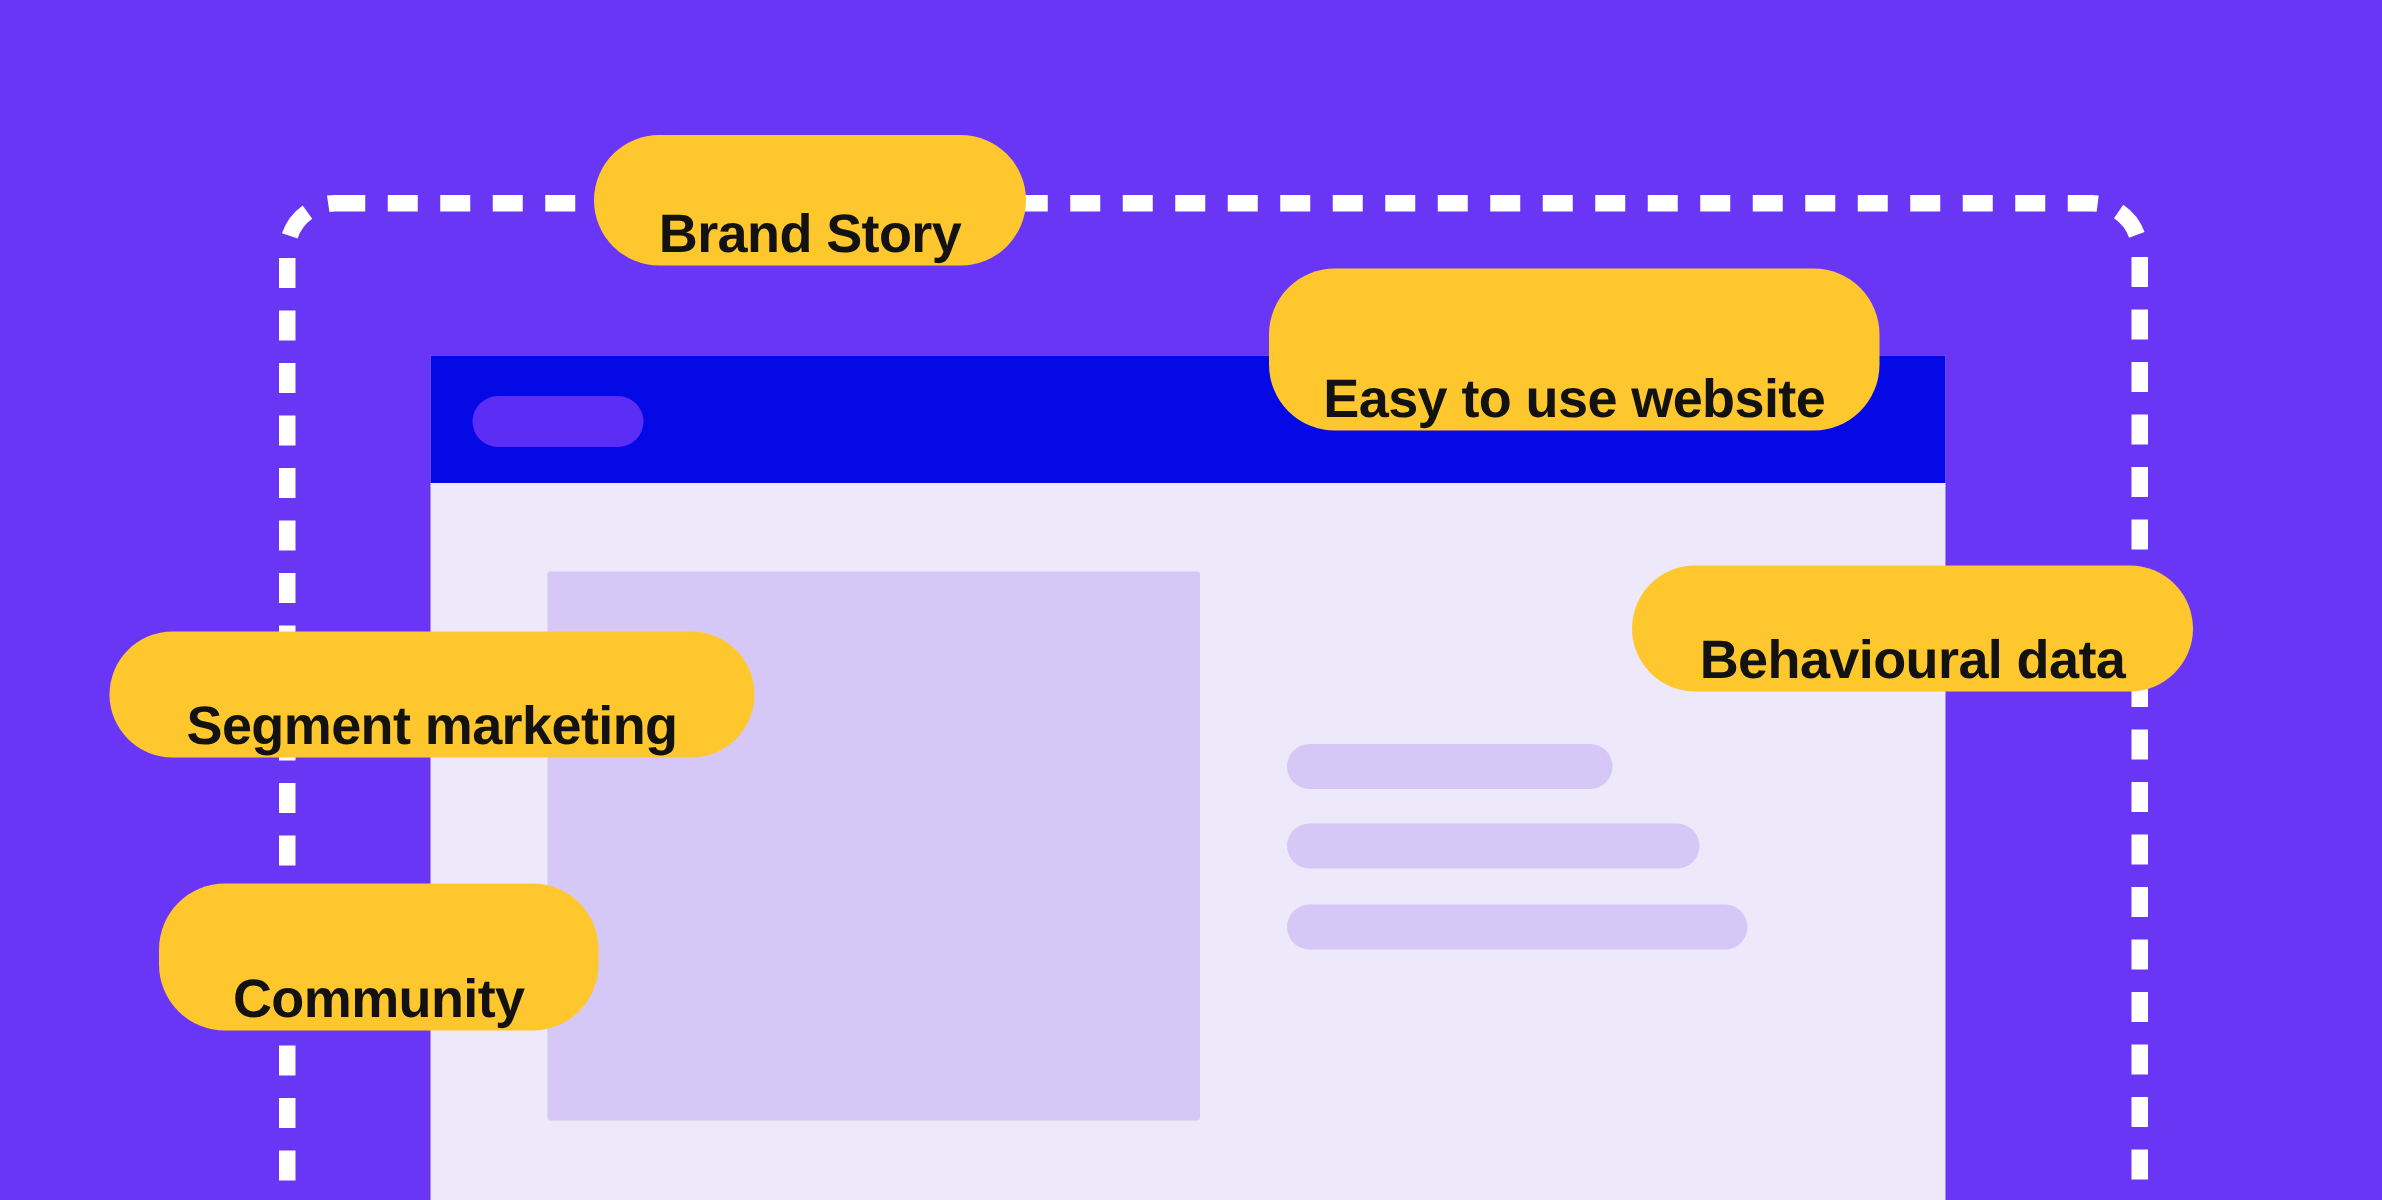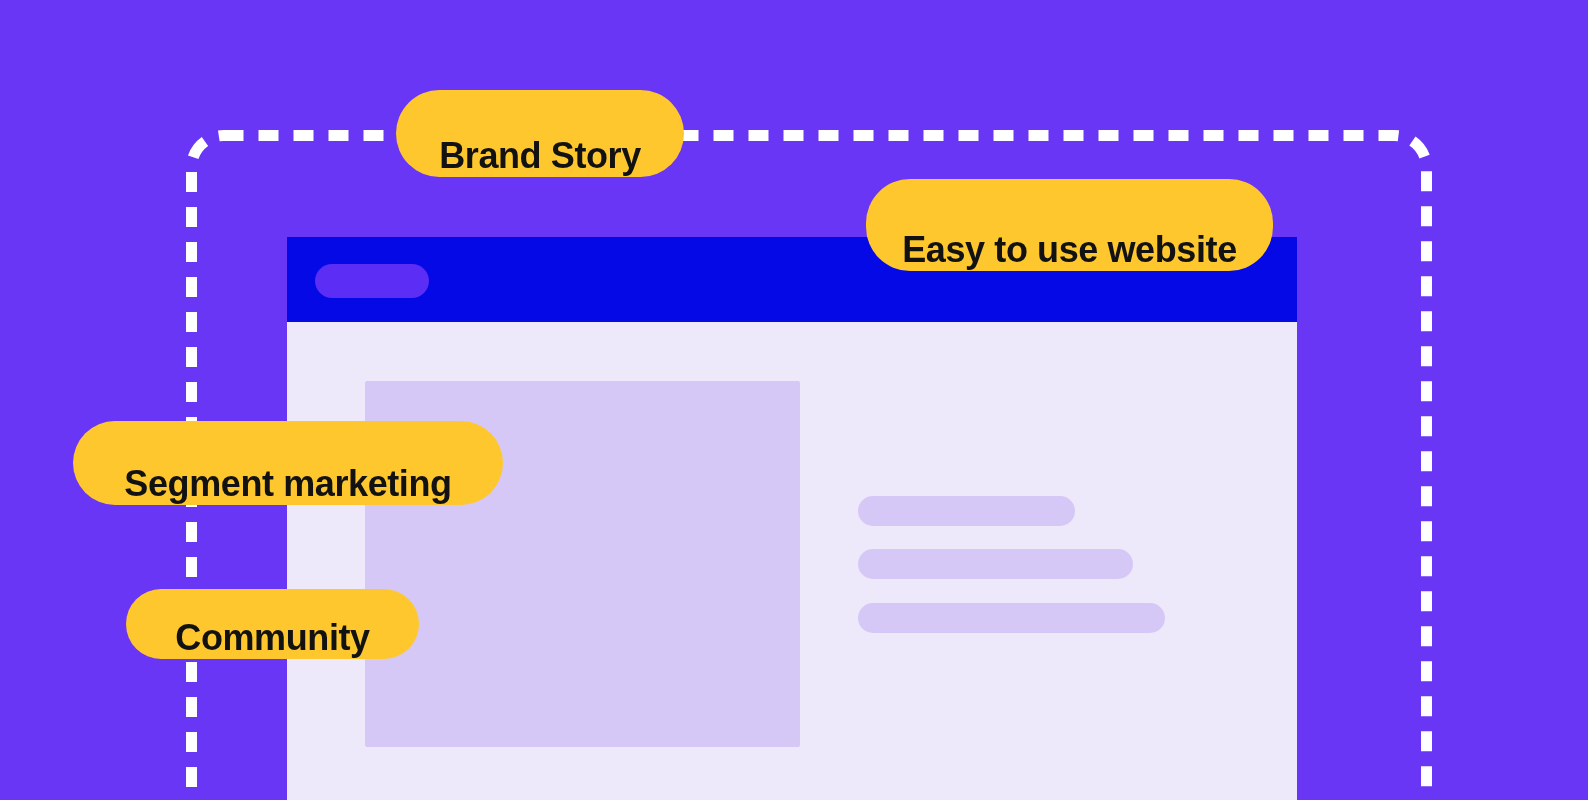--- a/index.html
+++ b/index.html
@@ -88,24 +88,24 @@
     background: var(--c-label-fill, #FFC72E);
     border-radius: 44px;
     color: var(--c-label-text, #121212);
     font-size: 36px;
     font-weight: 700;
     letter-spacing: -0.4px;
     white-space: nowrap;
     text-align: center;
   }
   .pill-brand-story        { left: 396px;  top: 90px;  width: 288px; height: 87px; }
-  .pill-easy-website       { left: 866px;  top: 179px; width: 407px; height: 92px; }
+  .pill-easy-website       { left: 846px;  top: 179px; width: 407px; height: 108px; }
   .pill-behavioural-data   { left: 1088px; top: 377px; width: 374px; height: 84px; }
   .pill-segment-customers  { left: 73px;   top: 421px; width: 430px; height: 84px; }
-  .pill-community          { left: 126px;  top: 589px; width: 293px; height: 70px; }
+  .pill-community          { left: 106px;  top: 589px; width: 293px; height: 98px; }
   .pill-email-sms          { left: 1016px; top: 610px; width: 468px; height: 84px; }
 </style>
 </head>
 <body>
 
 <div class="canvas">
 
   <svg class="dashed-border-svg" viewBox="0 0 1588 800" xmlns="http://www.w3.org/2000/svg" aria-hidden="true">
     <rect x="191.5" y="135.5" width="1235" height="1000" rx="32" ry="32" fill="none" stroke="#FFFFFF" stroke-width="11" stroke-dasharray="20 15"></rect>
   </svg>
@@ -121,20 +121,23 @@
       <div class="text-bar bar-3"></div>
     </div>
   </div>
 
   <div class="pill pill-brand-story">
     <span>Brand Story</span>
   </div>
   <div class="pill pill-easy-website">
     <span>Easy to use website</span>
   </div>
+  <div class="pill pill-behavioural-data">
+    <span>Behavioural data</span>
+  </div>
   <div class="pill pill-segment-customers">
     <span>Segment marketing</span>
   </div>
   <div class="pill pill-community">
     <span>Community</span>
   </div>
 
 </div>
 
 </body></html>

